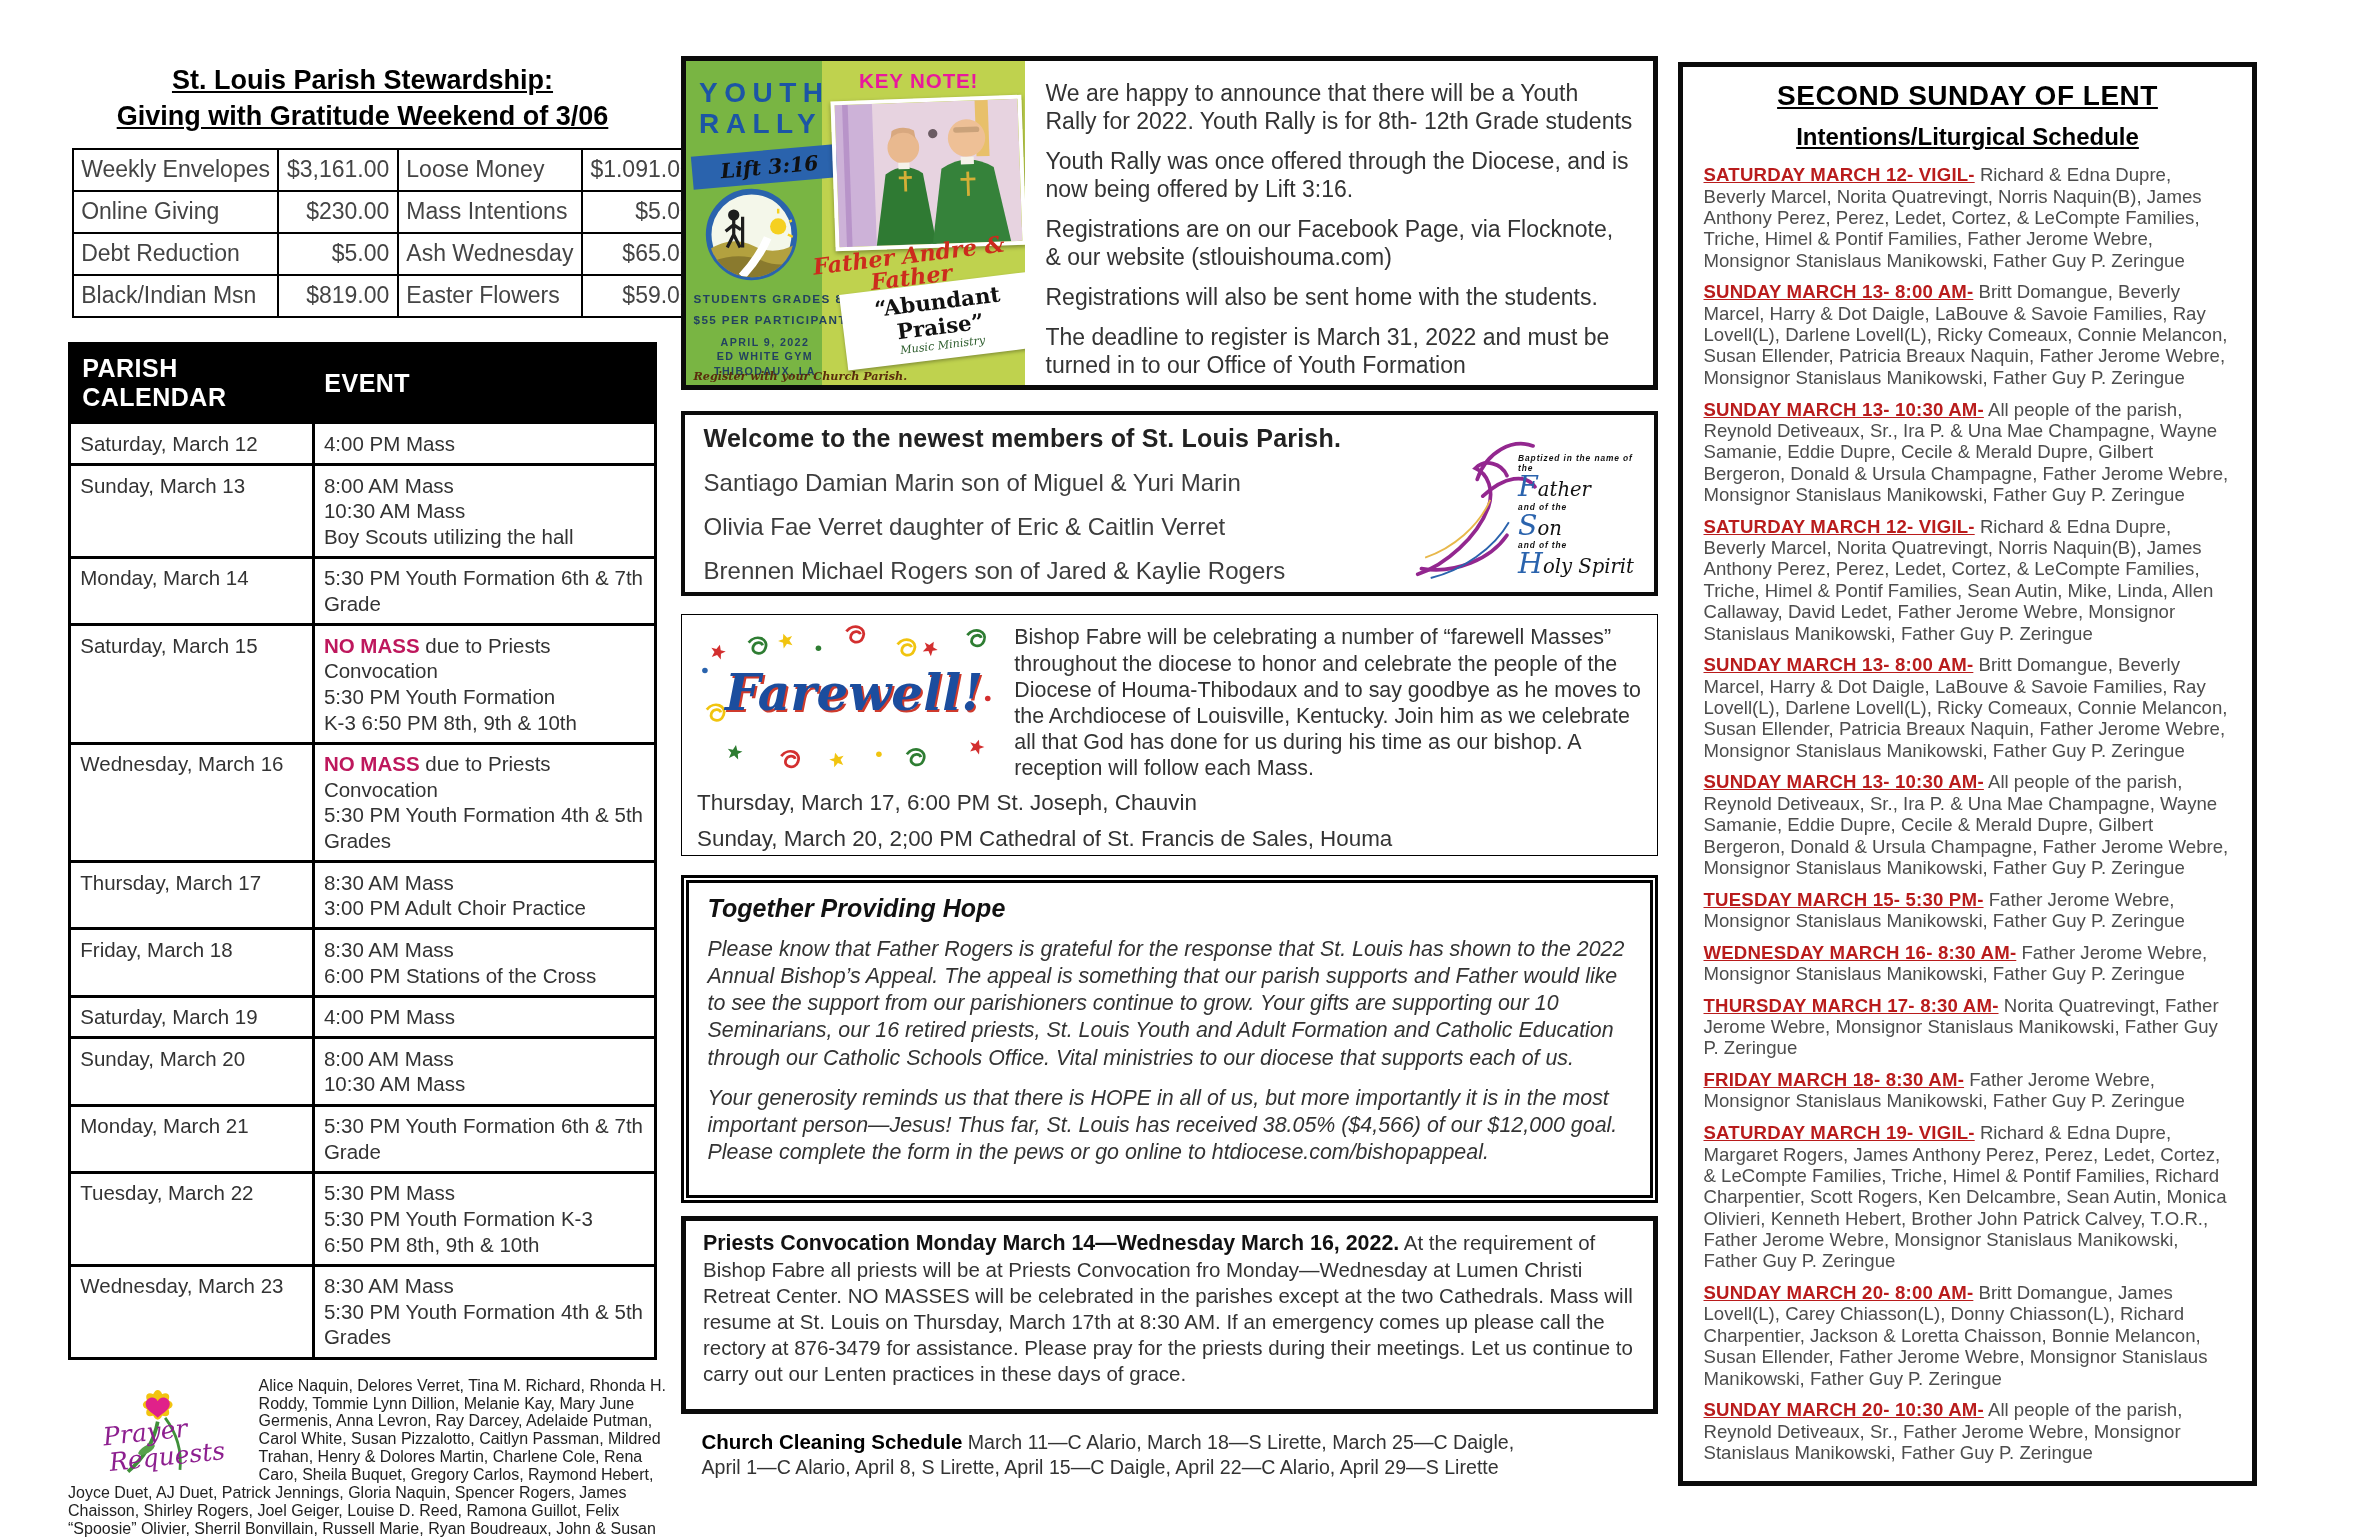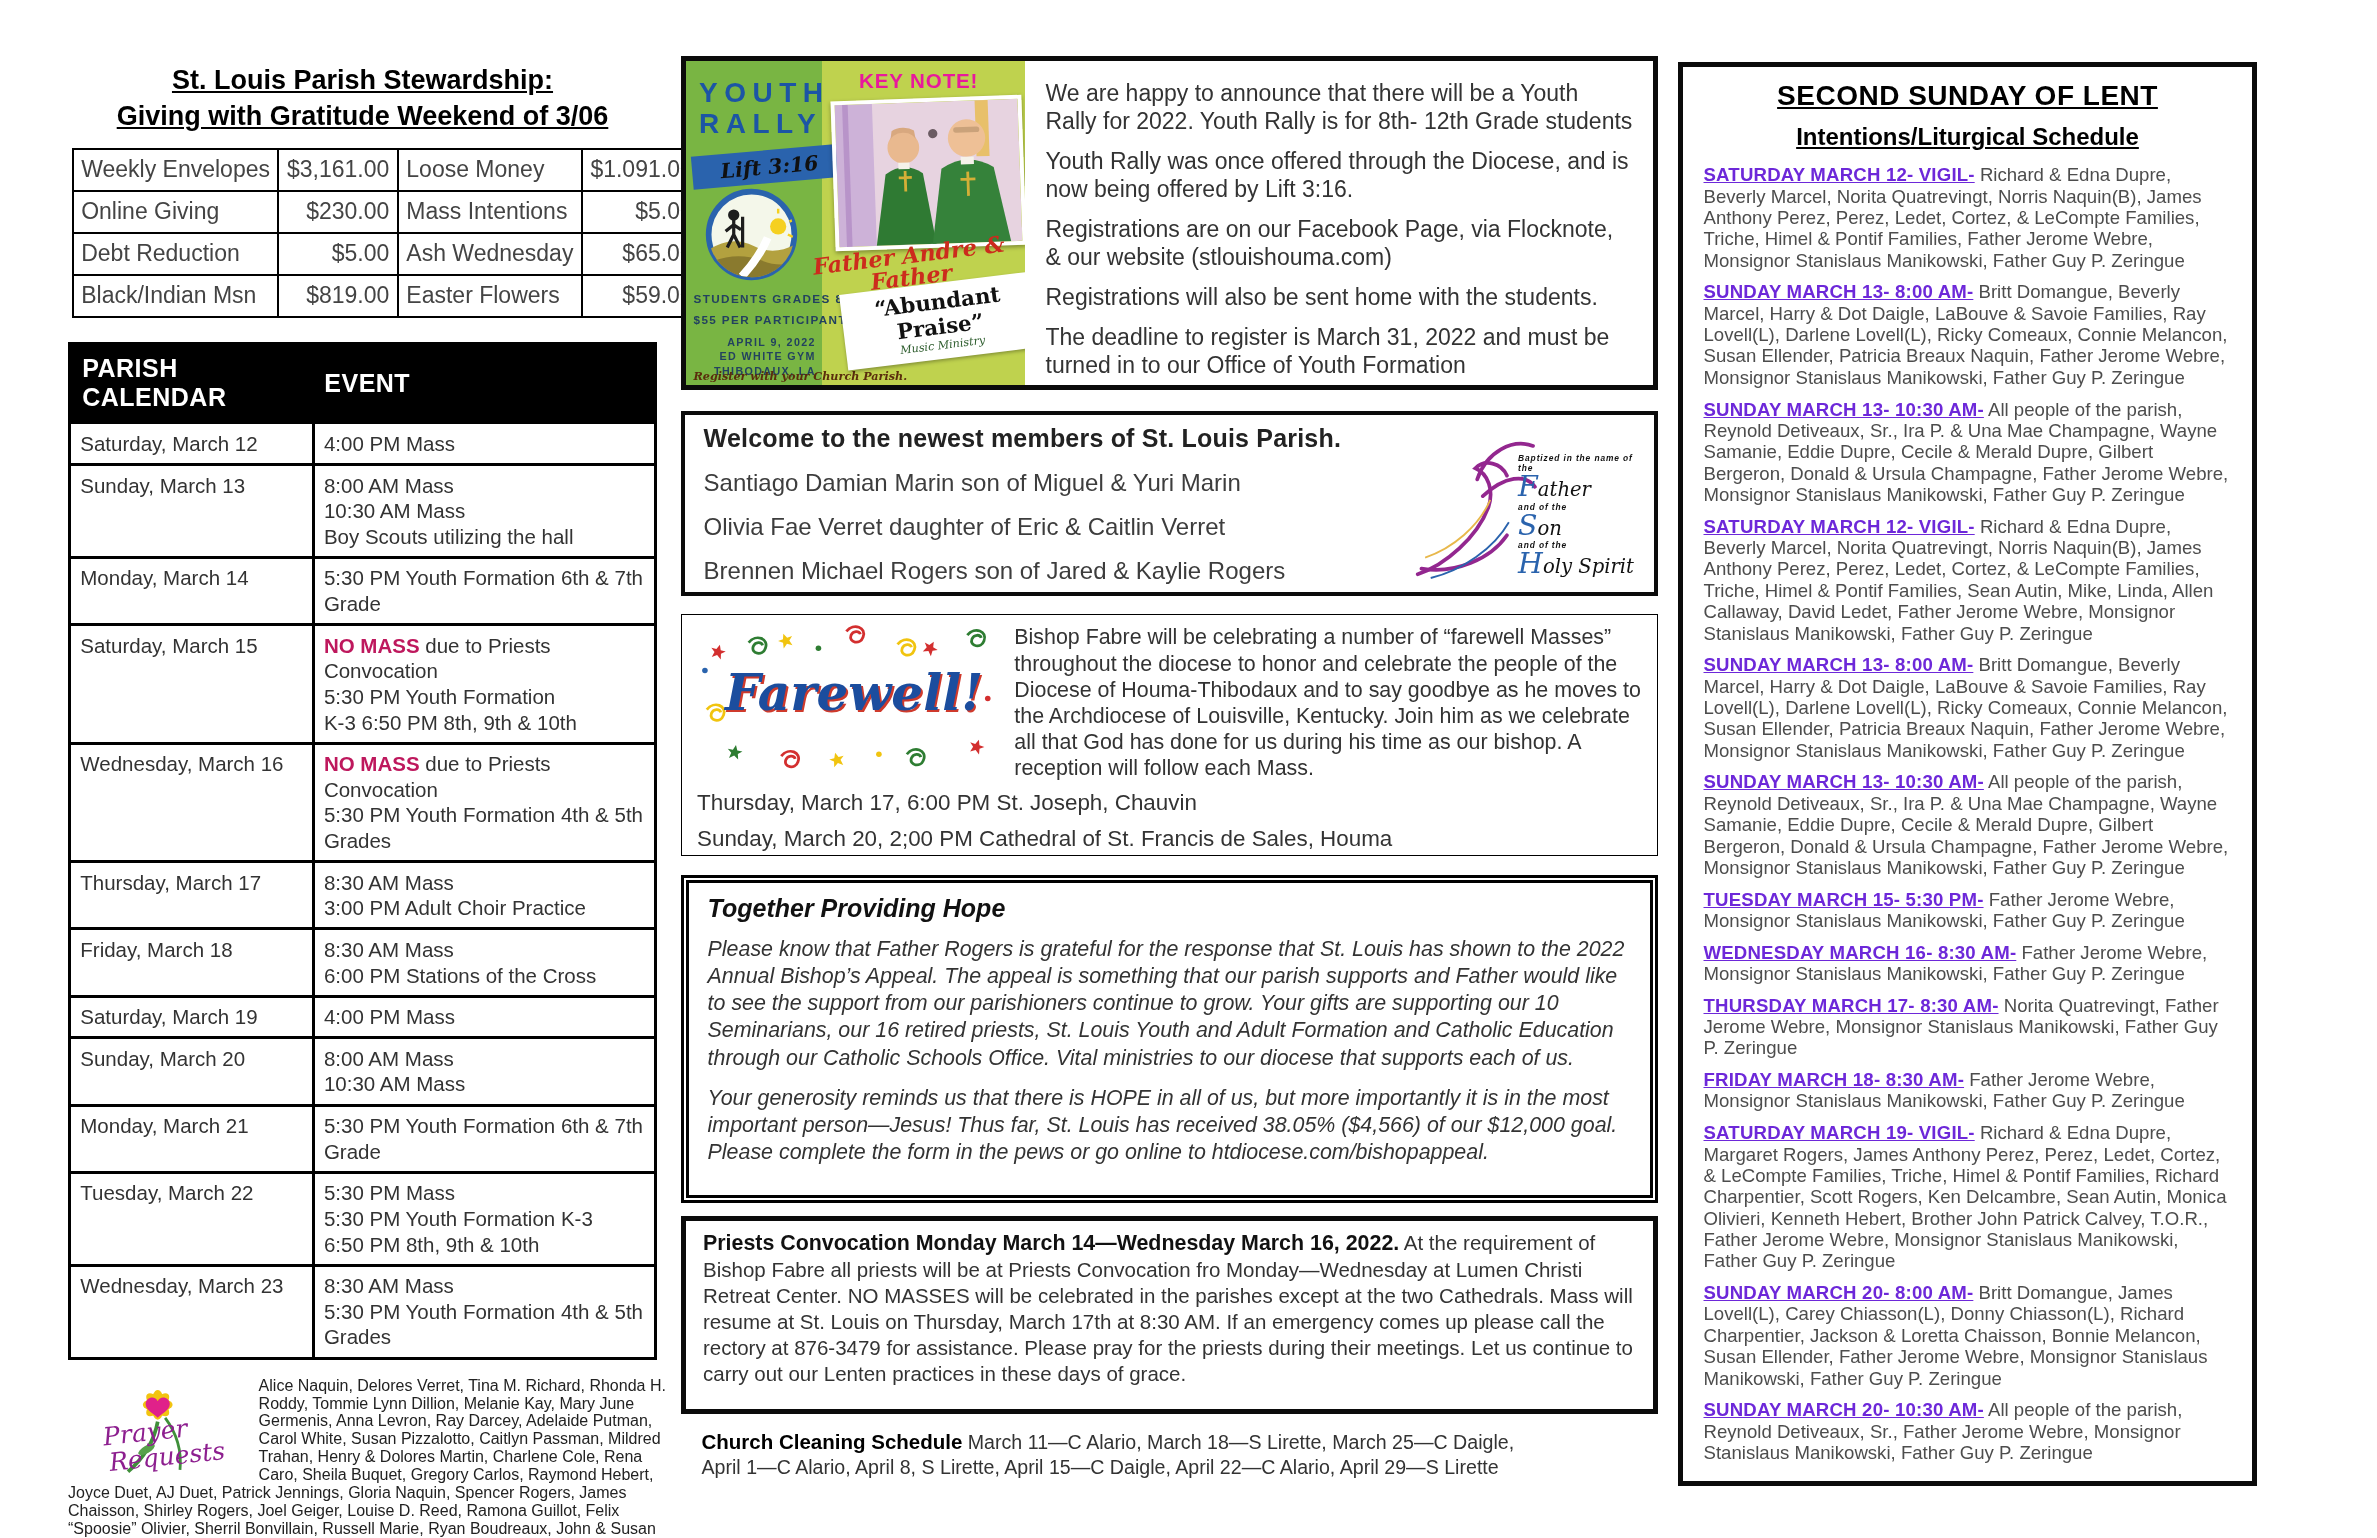--- a/index.html
+++ b/index.html
@@ -40,21 +40,21 @@
   .fl-photo{position:absolute;left:147px;top:37px;width:183px;height:142px;border:4.7px solid #fff;
             transform:rotate(-2deg);box-shadow:0 1.9px 4.7px rgba(0,0,0,.35);}
   .fl-fathers{position:absolute;left:112px;top:183px;width:227px;text-align:center;color:#cc2b1d;
               font-family:"DejaVu Serif",serif;font-style:italic;font-weight:bold;font-size:22.4px;
               transform:rotate(-7deg);line-height:1.0;}
   .rally-logo{position:absolute;left:17px;top:125px;}
   .fl-caps{position:absolute;left:7.5px;color:#23425f;font-weight:bold;font-size:11.7px;letter-spacing:1.4px;white-space:nowrap;}
   .fl-caps.c1{top:231px;}
   .fl-caps.c2{top:252px;}
   .fl-date{position:absolute;left:28px;top:274px;color:#23425f;font-weight:bold;font-size:10.7px;
-           letter-spacing:1.4px;line-height:1.35;text-align:right;}
+           letter-spacing:1.4px;line-height:1.35;text-align:center;}
   .fl-reg{position:absolute;left:7.5px;top:308px;color:#5a2d0c;font-family:"DejaVu Serif",serif;
           font-style:italic;font-weight:bold;font-size:11.2px;}
   .fl-deadline{position:absolute;left:7.5px;top:321px;color:#000;font-weight:bold;font-size:11.7px;letter-spacing:0.5px;}
   .fl-abundant{position:absolute;left:157px;top:222px;width:186px;background:#fff;transform:rotate(-7deg);
                text-align:center;padding:5.6px 3.7px 7.5px 3.7px;box-shadow:0 1.9px 3.7px rgba(0,0,0,.3);}
   .fl-ab-main{font-family:"DejaVu Serif",serif;font-weight:bold;font-size:21.4px;color:#111;}
   .fl-ab-sub{font-family:"DejaVu Serif",serif;font-style:italic;font-size:11.2px;color:#2e5d2e;}
   .youth-text{padding:5.6px 20.5px 0 20.5px;font-size:23px;color:#333;line-height:1.22;}
   .youth-text p{margin:12px 0;}
   .welcome-box{margin-top:20.5px;height:185px;border:4.7px solid #0b0b0b;padding:9.3px 18.6px;position:relative;overflow:hidden;}
@@ -79,21 +79,21 @@
   .conv-box b{color:#111;font-size:21.4px;}
   .cleaning{margin-top:15px;padding:0 0 0 20.5px;font-size:19.6px;color:#333;line-height:1.3;width:820px;}
   .cleaning b{color:#000;font-size:20.5px;}
   
   .lent-box{position:absolute;left:1678px;top:62px;width:579px;height:1424px;box-sizing:border-box;
             border:5.6px solid #0b0b0b;padding:13px 20.5px;overflow:hidden;}
   .lent-title{text-align:center;font-size:28px;font-weight:bold;color:#000;text-decoration:underline;letter-spacing:0.5px;}
   .lent-subtitle{text-align:center;font-size:24px;font-weight:bold;color:#000;text-decoration:underline;margin-top:11.2px;}
   #lent-entries{margin-top:13px;}
   .lent-entry{margin:0 0 10.3px 0;font-size:18.6px;line-height:1.15;color:#4d4d4d;}
-  .lent-head{color:#6d28d9;text-decoration:underline;letter-spacing:0.2px;}
+  .lent-head{color:#b91c1c;text-decoration:underline;letter-spacing:0.2px;}
 </style>
 </head>
 <body>
 
 <section class="col-left">
   <div class="stew-title">
     <div>St. Louis Parish Stewardship:</div>
     <div>Giving with Gratitude Weekend of  3/06</div>
   </div>
   <table class="stew-table">

